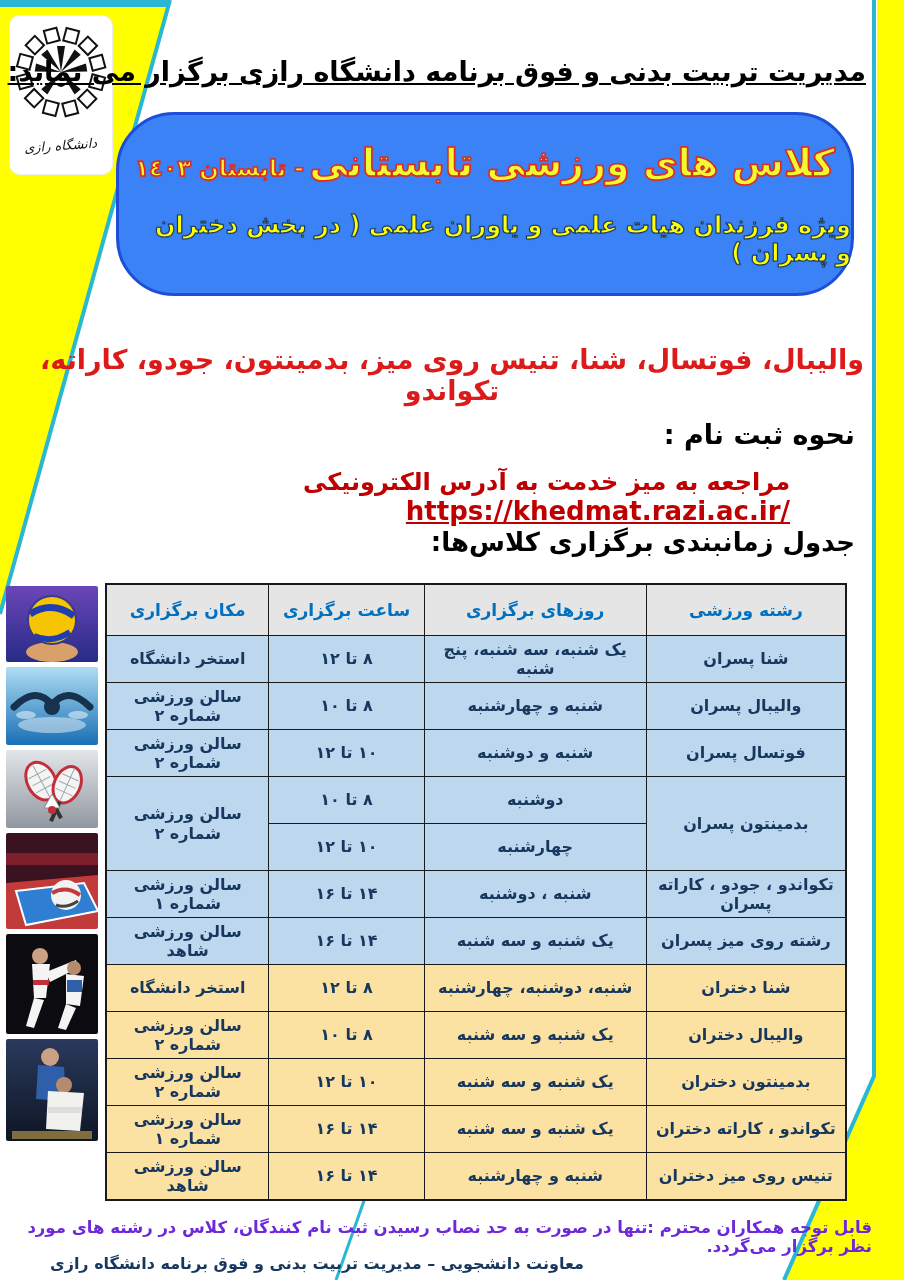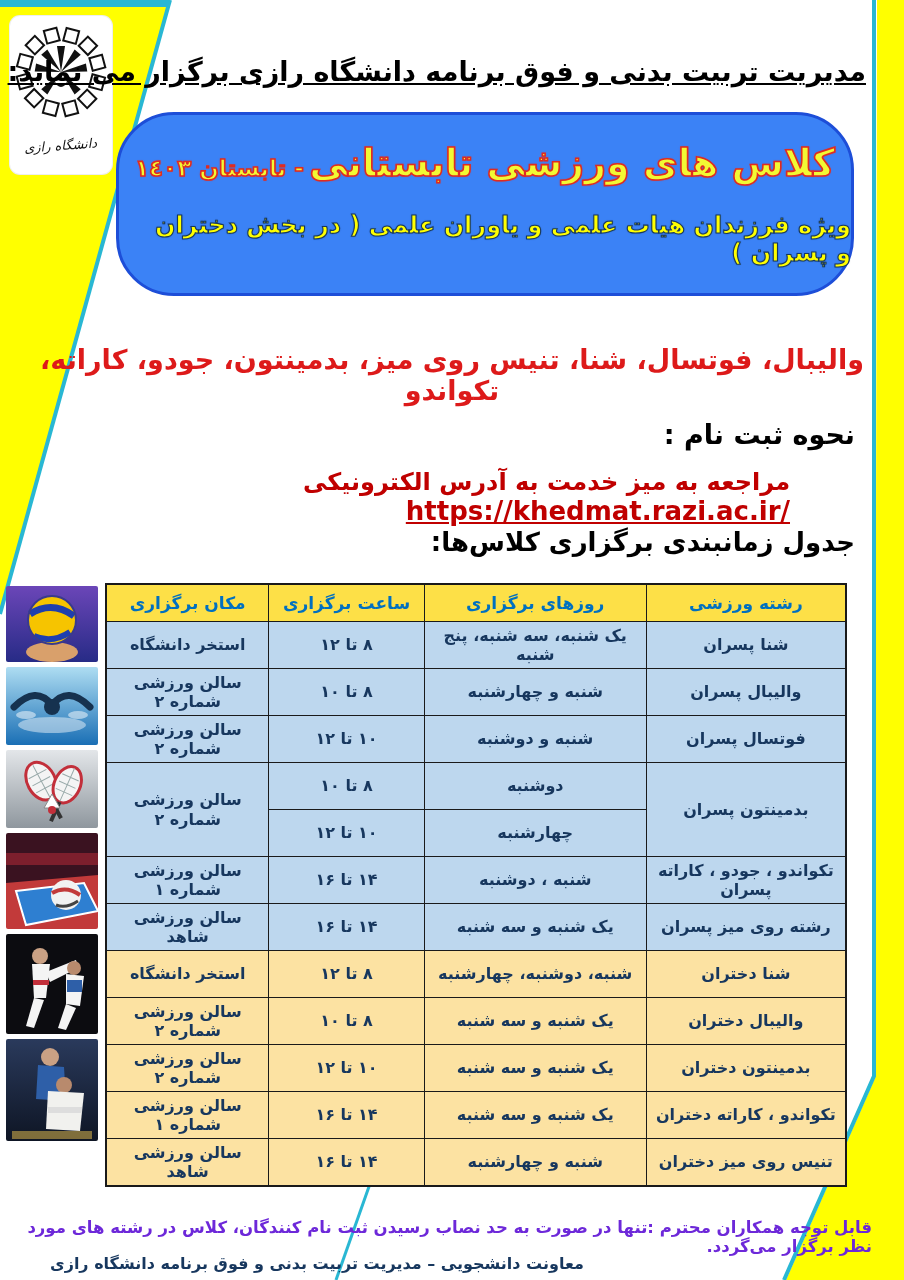--- a/index.html
+++ b/index.html
@@ -32,21 +32,21 @@
   .register-line a{color:#C00000;text-decoration:underline;font-size:26px;direction:ltr;unicode-bidi:isolate;display:inline-block;margin-right:0;}
   .schedule-label{right:49px;top:527px;font-size:26px;font-weight:bold;color:#000;}
 
   
   .photos{left:6px;top:586px;width:92px;display:flex;flex-direction:column;gap:5px;}
   .photo{width:92px;border-radius:2px;overflow:hidden;line-height:0;}
   .photo svg{display:block;}
 
   
   table.schedule{position:absolute;z-index:2;left:105px;top:583px;width:742px;border-collapse:collapse;table-layout:fixed;}
-  table.schedule th{background:#fde047;color:#0070C0;font-size:17px;font-weight:bold;height:30px;border:1px solid #1a1a1a;padding:3px 3px;}
+  table.schedule th{background:#e5e5e5;color:#0070C0;font-size:17px;font-weight:bold;height:30px;border:1px solid #1a1a1a;padding:10px 3px;}
   table.schedule td{font-size:16px;font-weight:bold;color:#17375E;text-align:center;vertical-align:middle;
                     height:44px;border:1px solid #1a1a1a;padding:1px 4px;line-height:1.2;}
   table.schedule{border:2px solid #1a1a1a;}
   tr.boys td{background:#BDD7EE;}
   tr.girls td{background:#FCE2A2;}
   col.c-sport{width:27%;} col.c-days{width:30%;} col.c-hours{width:21%;} col.c-loc{width:22%;}
 
   
   .start-line{right:42px;top:1156px;font-size:30px;font-weight:bold;color:#E11D24;}
   .note-line{right:32px;top:1218px;font-size:16.5px;font-weight:bold;color:#6d28d9;}

